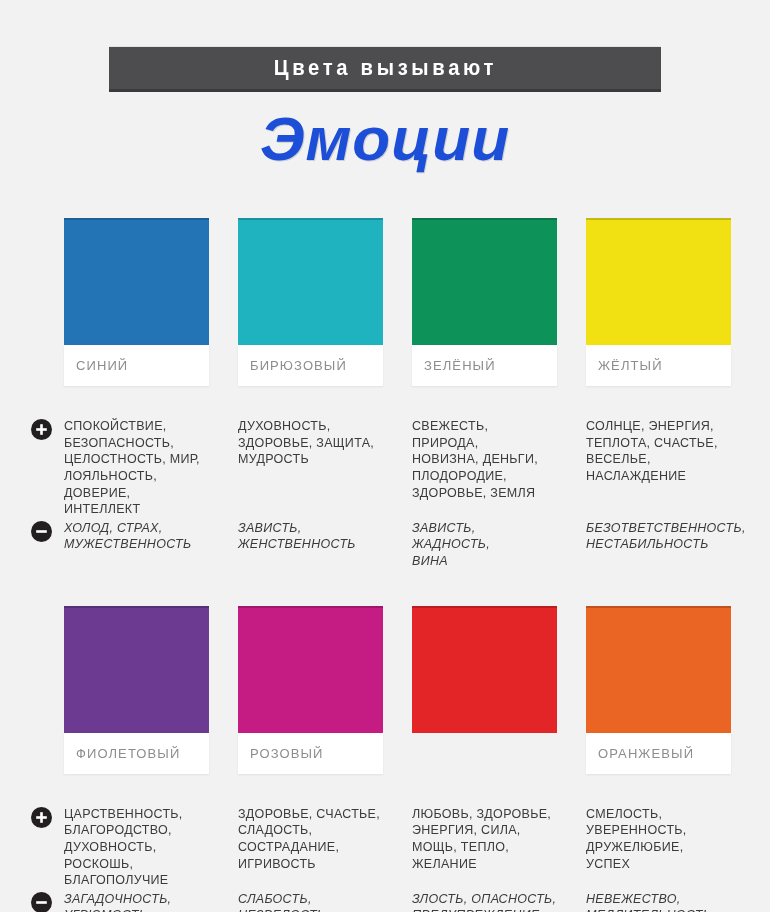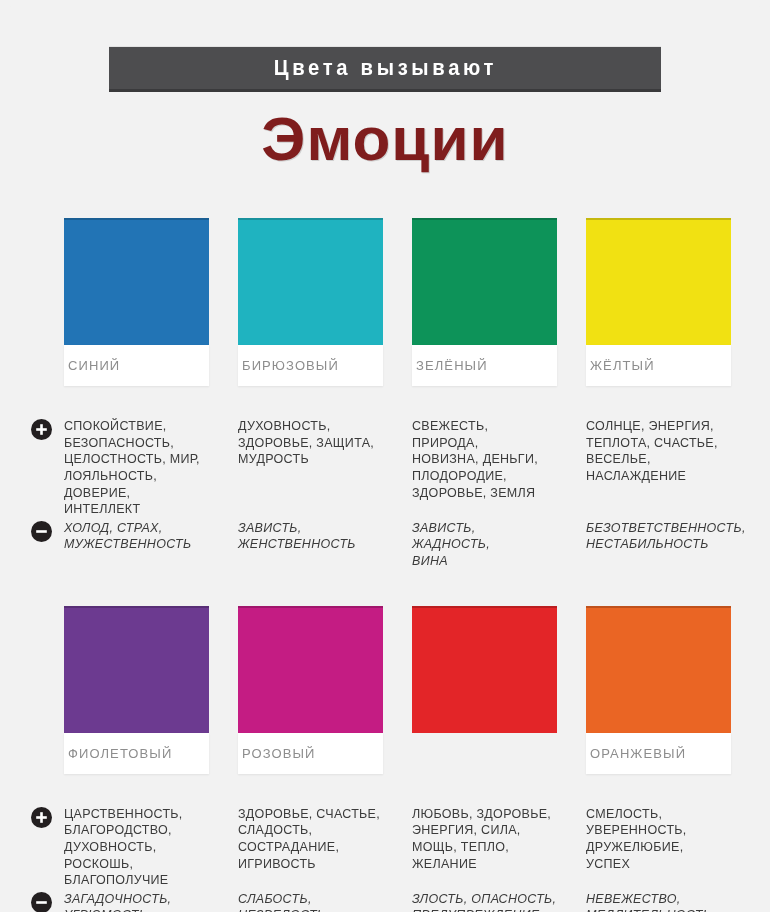--- a/index.html
+++ b/index.html
@@ -46,23 +46,24 @@
     font-size: 22px;
     font-weight: bold;
     letter-spacing: 4px;
     font-family: "Liberation Sans Narrow", "Liberation Sans", sans-serif;
     transform: scaleX(0.92);
   }
 
   .subtitle {
     margin-top: 16px;
     text-align: center;
-    color: #7f1d1d;
+    color: #1d4ed8;
     font-size: 62px;
     font-weight: bold;
+    font-style: italic;
     letter-spacing: 1px;
     line-height: 1;
     text-shadow: 1px 1px 0 #cfcfcf;
     font-family: "Liberation Sans Narrow", "Liberation Sans", sans-serif;
   }
 
   
   .block-row {
     display: flex;
     padding-left: 64px;
@@ -78,21 +79,21 @@
   .swatch {
     width: 145px;
     height: 125px;
     border-top: 2px solid rgba(0,0,0,0.18);
   }
   .swatch-label {
     height: 41px;
     background: #ffffff;
     display: flex;
     align-items: center;
-    padding-left: 4px;
+    padding-left: 12px;
     box-sizing: border-box;
     box-shadow: 0 1px 2px rgba(0,0,0,0.07);
   }
   .swatch-label-text {
     font-size: 13px;
     letter-spacing: 1.1px;
     color: #8d8d8d;
     font-family: "Liberation Sans Narrow", "Liberation Sans", sans-serif;
   }
 

